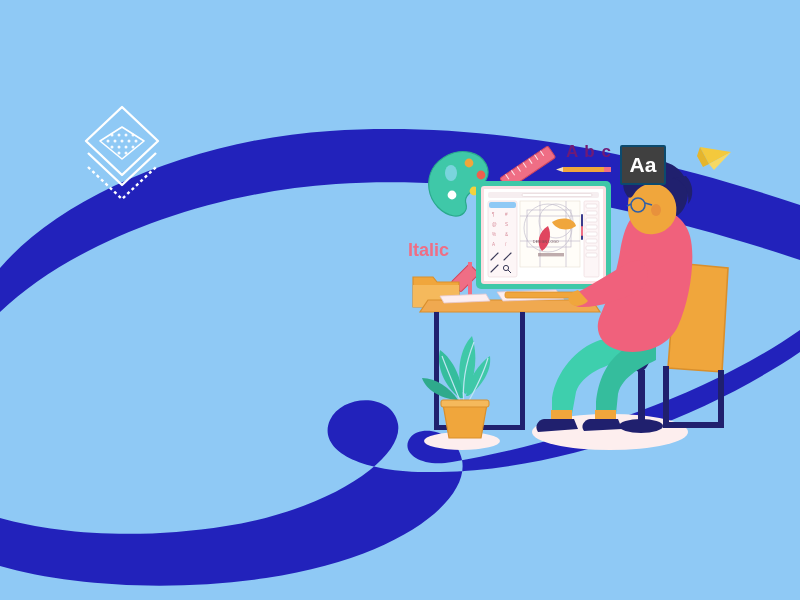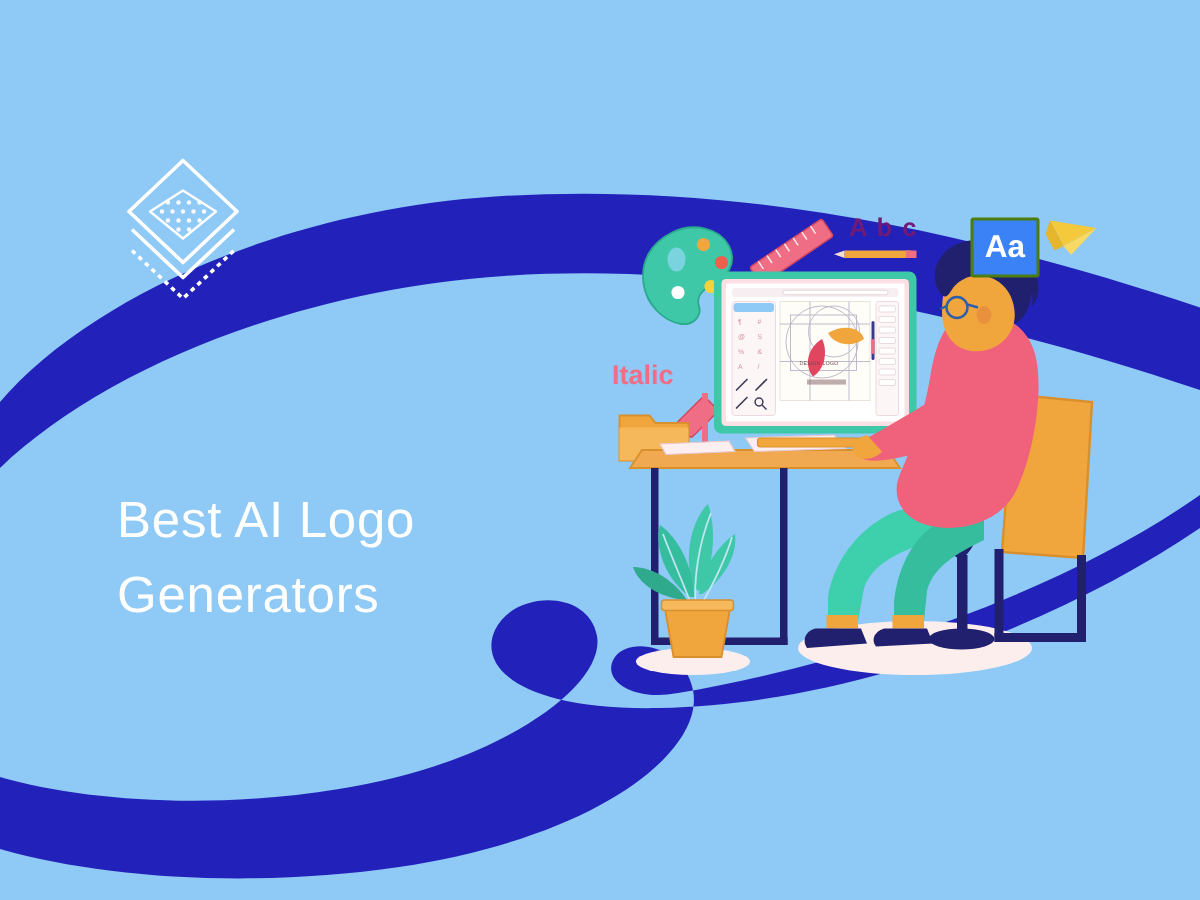--- a/index.html
+++ b/index.html
@@ -24,23 +24,23 @@
     white-space:pre-line;
   }
   .brand-logo{position:absolute;left:74px;top:101px;width:96px;height:104px;}
   .svg-full{display:block;}
   .wm-abc{
     position:absolute;left:566px;top:142px;
     font-size:17px;font-weight:700;color:#701a75;
     letter-spacing:1px;
   }
   .wm-aa{
-    position:absolute;left:647px;top:145px;
-    width:42px;height:36px;background:#3b82f6;
-    border:2px solid #4d7c0f;border-radius:2px;
+    position:absolute;left:620px;top:145px;
+    width:42px;height:36px;background:#404040;
+    border:2px solid #0c4a6e;border-radius:2px;
     color:#ffffff;font-size:21px;font-weight:700;
     display:flex;align-items:center;justify-content:center;
     letter-spacing:0px;
   }
   .wm-italic{
     position:absolute;left:408px;top:240px;
     font-size:18px;font-weight:600;color:#ef6e85;
   }
   .screen-caption{
     position:absolute;left:533px;top:240px;
@@ -291,20 +291,18 @@
           <path d="M462,406 C 456,390 448,372 442,356"></path>
           <path d="M466,406 C 474,392 484,372 488,358"></path>
         </g>
       </g>
       <path d="M443,404 L487,404 L481,438 L449,438 Z" fill="#f0a63c" stroke="#d98f2c" stroke-width="1.2"></path>
       <rect x="441" y="400" width="48" height="7" rx="2" fill="#f5b95c" stroke="#d98f2c" stroke-width="1"></rect>
     </g>
 
   </svg>
 
-  <div class="hero-title">Best AI Logo
-Generators</div>
   <div class="wm-abc">A b c</div>
   <div class="wm-aa">Aa</div>
   <div class="wm-italic">Italic</div>
   <div class="screen-caption">DESIGN LOGO</div>
 
 </div>
 
 </body></html>

